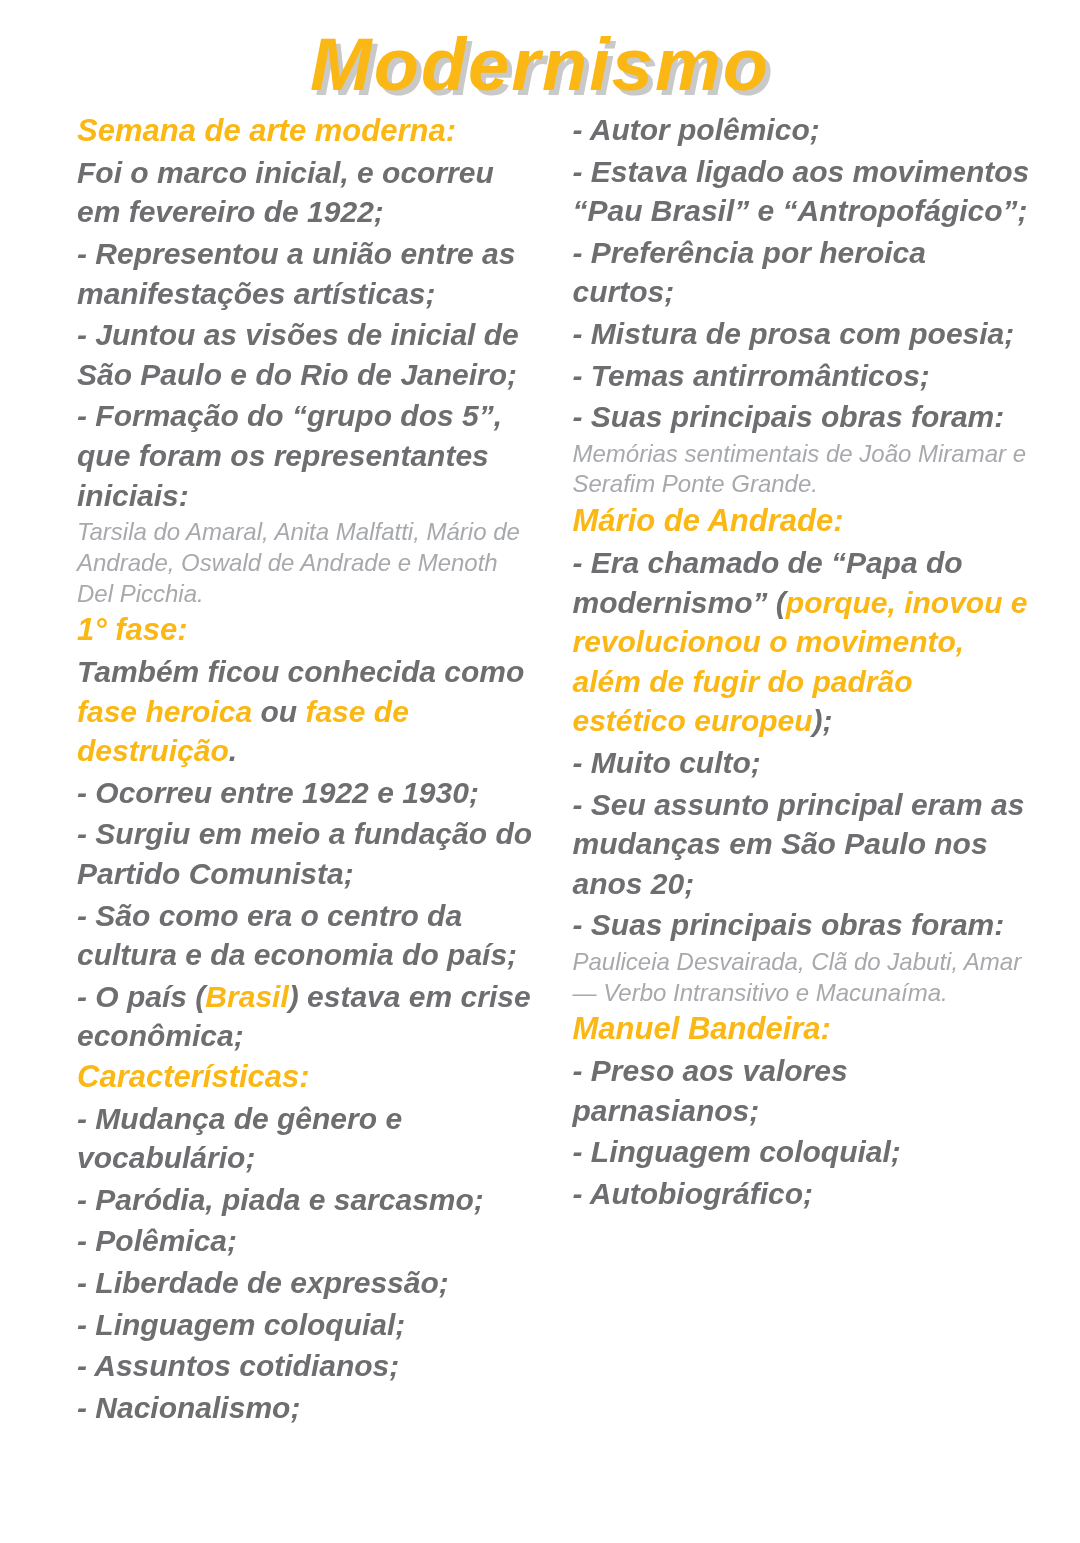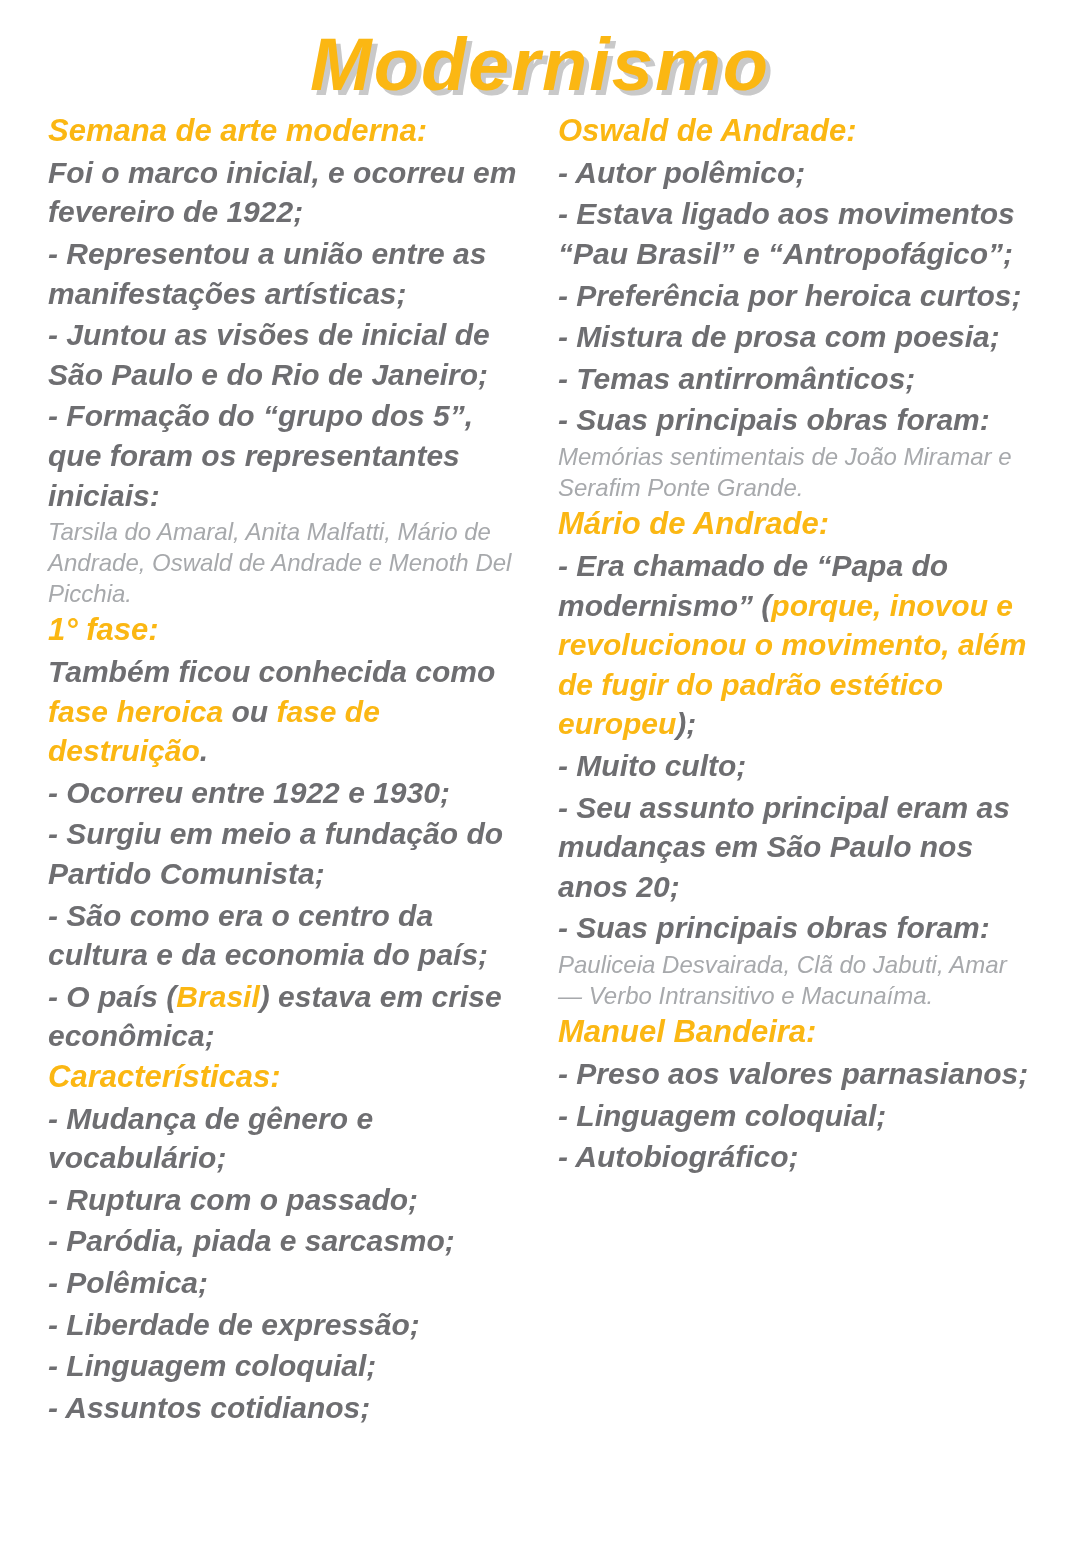--- a/index.html
+++ b/index.html
@@ -24,20 +24,21 @@
     color: #FBB713;
     letter-spacing: 2px;
     text-shadow: 5px 5px 0 #c9c9c9;
     margin: 0 0 6px 0;
     line-height: 1.0;
   }
   .columns {
     display: flex;
     gap: 36px;
     margin-top: 8px;
+    margin-left: 29px;
   }
   .col { flex: 1; min-width: 0; }
   .heading {
     color: #FBB713;
     font-size: 31px;
     font-weight: bold;
     font-style: italic;
     line-height: 1.25;
     margin: 2px 0 2px 0;
   }
@@ -84,34 +85,33 @@
         <p class="body-text"><span>Também ficou conhecida como </span><span class="hl">fase heroica</span><span> ou </span><span class="hl">fase de destruição</span><span>.</span></p>
         <p class="body-text">- Ocorreu entre 1922 e 1930;</p>
         <p class="body-text">- Surgiu em meio a fundação do Partido Comunista;</p>
         <p class="body-text">- São como era o centro da cultura e da economia do país;</p>
         <p class="body-text"><span>- O país (</span><span class="hl">Brasil</span><span>) estava em crise econômica;</span></p>
       </div>
 
       <div>
         <h2 class="heading">Características:</h2>
         <p class="body-text">- Mudança de gênero e vocabulário;</p>
-        <p class="body-text">- Ruptura com o passado;</p>
         <p class="body-text">- Paródia, piada e sarcasmo;</p>
         <p class="body-text">- Polêmica;</p>
         <p class="body-text">- Liberdade de expressão;</p>
         <p class="body-text">- Linguagem coloquial;</p>
         <p class="body-text">- Assuntos cotidianos;</p>
+        <p class="body-text">- Nacionalismo;</p>
       </div>
 
     </div>
 
     <div class="col">
 
       <div>
-        <h2 class="heading">Oswald de Andrade:</h2>
         <p class="body-text">- Autor polêmico;</p>
         <p class="body-text">- Estava ligado aos movimentos “Pau Brasil” e “Antropofágico”;</p>
         <p class="body-text">- Preferência por heroica curtos;</p>
         <p class="body-text">- Mistura de prosa com poesia;</p>
         <p class="body-text">- Temas antirromânticos;</p>
         <p class="body-text">- Suas principais obras foram:</p>
         <p class="note">Memórias sentimentais de João Miramar e Serafim Ponte Grande.</p>
       </div>
 
       <div>

